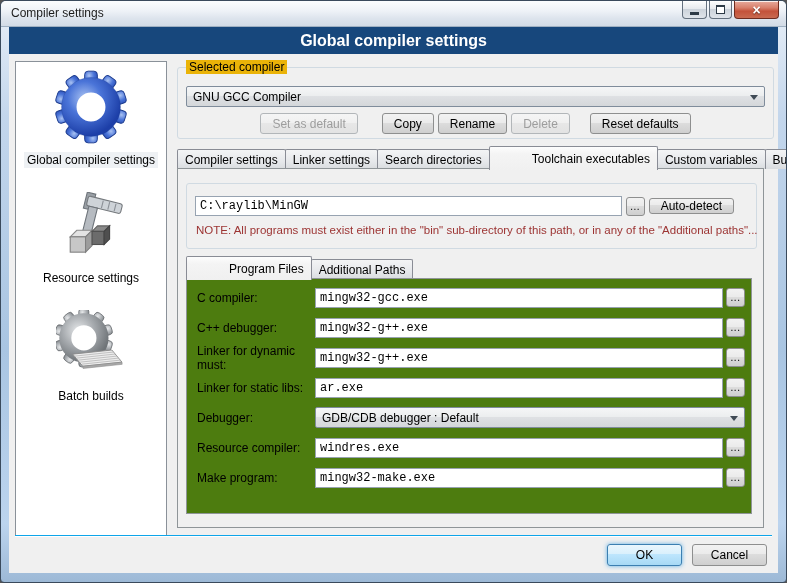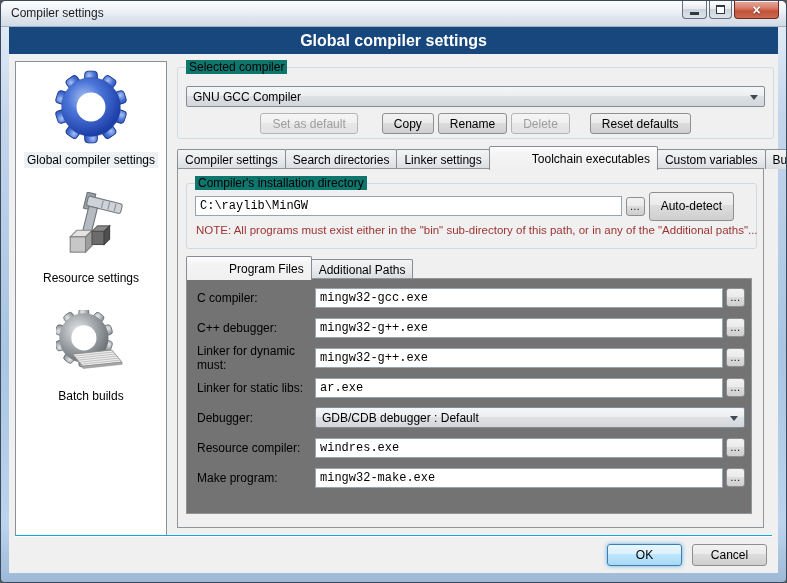--- a/index.html
+++ b/index.html
@@ -35,21 +35,21 @@
   
   .sidebar { position:absolute; left:6px; top:7px; width:152px; height:476px;
     background:#fff; border:1px solid #8a9199; display:flex; flex-direction:column; align-items:center; padding-top:8px; }
   .side-item { display:flex; flex-direction:column; align-items:center; margin-bottom:24px; cursor:default; }
   .side-item .lbl { margin-top:8px; font-size:12px; padding:1px 3px; }
   .side-item.selected .lbl { background:#eef1f4; }
   
   .main { position:absolute; left:166px; top:0; right:0; bottom:38px; }
   
   .group { position:absolute; border:1px solid #d0dae2; border-radius:3px; }
-  .group > .legend { position:absolute; top:-8px; left:8px; background:#0f766e; padding:0 3px; font-size:12px; }
+  .group > .legend { position:absolute; top:-8px; left:8px; background:#eab308; padding:0 3px; font-size:12px; }
   .grp-compiler { left:2px; top:13px; width:597px; height:72px; }
   
   .combo { border:1px solid #7f8c9b; border-radius:2px; height:21px; display:flex; align-items:center; padding:0 6px;
     background:linear-gradient(180deg,#f5f6f7,#eceeef 45%,#dfe1e4 46%,#d4d7da); cursor:default; }
   .combo .arrow { margin-left:auto; width:0; height:0; border:4px solid transparent; border-top:5px solid #3f4a55; margin-top:5px; }
   .combo-main { position:absolute; left:8px; right:8px; top:18px; }
   .btnrow { position:absolute; left:0; right:0; top:45px; display:flex; justify-content:center; align-items:center; }
   .btn { height:21px; padding:0 11px; display:inline-flex; align-items:center; justify-content:center;
     border:1px solid #8e8f8f; border-radius:3px; font-size:12px; cursor:default;
     background:linear-gradient(180deg,#f2f2f2,#ebebeb 45%,#dddddd 46%,#cfcfcf); }
@@ -69,25 +69,25 @@
     border:1px solid #8f9598; background:#f0f0f0; z-index:2; }
   
   .grp-install { left:8px; top:14px; right:6px; height:66px; }
   .install-row { position:absolute; left:8px; right:8px; top:12px; height:20px; display:flex; align-items:center; }
   .txt { border:1px solid #97a3b1; background:#fff; height:20px; font-size:12px; font-family:Liberation Mono, monospace; padding:0 4px; }
   .install-row .txt { flex:1; }
   .browse { width:19px; height:19px; min-width:19px; padding:0; font-size:10px; letter-spacing:0.5px;
     display:inline-flex; align-items:center; justify-content:center; border:1px solid #8e8f8f; border-radius:3px; cursor:default;
     background:linear-gradient(180deg,#f2f2f2,#ebebeb 45%,#dddddd 46%,#cfcfcf); }
   .install-row .browse { margin-left:4px; }
-  .autodetect { margin-left:4px; margin-right:14px; height:29px; }
+  .autodetect { margin-left:4px; margin-right:14px; height:16px; }
   .note { position:absolute; left:9px; top:40px; font-size:11.5px; color:#9c3332; white-space:nowrap; }
   
   .subtabstrip { position:absolute; left:8px; top:87px; display:flex; align-items:flex-end; height:23px; }
-  .fieldpanel { position:absolute; left:8px; top:109px; right:11px; bottom:13px; border:1px solid #8f9598; padding:8px 6px 0 10px; z-index:2; background:#737373; }
+  .fieldpanel { position:absolute; left:8px; top:109px; right:11px; bottom:13px; border:1px solid #8f9598; padding:8px 6px 0 10px; z-index:2; background:#4d7c0f; }
   .frow { display:flex; align-items:center; height:21px; margin-bottom:9px; }
   .frow .flabel { width:118px; font-size:12px; }
   .frow .txt { flex:1; }
   .frow .browse { margin-left:3px; }
   .frow .combo { flex:1; }
   
   .footer { position:absolute; left:6px; right:6px; bottom:0; height:38px; border-top:1px solid #0ea5e9;
     box-shadow:inset 0 1px 0 #ffffff; display:flex; align-items:center; justify-content:flex-end; }
   .footer .btn { width:75px; height:22px; }
   .footer .btn + .btn { margin-left:10px; }
@@ -217,32 +217,31 @@
           <div class="btn">Rename</div>
           <div class="gap4"></div>
           <div class="btn disabled">Delete</div>
           <div class="gap20"></div>
           <div class="btn">Reset defaults</div>
         </div>
       </div>
 
       <div class="tabstrip">
         <div class="tab">Compiler settings</div>
+        <div class="tab">Linker settings</div>
         <div class="tab">Search directories</div>
-        <div class="tab">Linker settings</div>
         <div class="tab active">Toolchain executables</div>
         <div class="tab">Custom variables</div>
         <div class="tab">Build options</div>
 
       </div>
 
       <div class="tabpage">
 
         <div class="group grp-install">
-          <span class="legend">Compiler's installation directory</span>
           <div class="install-row">
             <input class="txt" type="text" value="C:\raylib\MinGW" style="">
             <div class="btn browse">...</div>
             <div class="btn autodetect">Auto-detect</div>
           </div>
           <div class="note">NOTE: All programs must exist either in the "bin" sub-directory of this path, or in any of the "Additional paths"...</div>
         </div>
 
         <div class="subtabstrip">
           <div class="tab active">Program Files</div>

